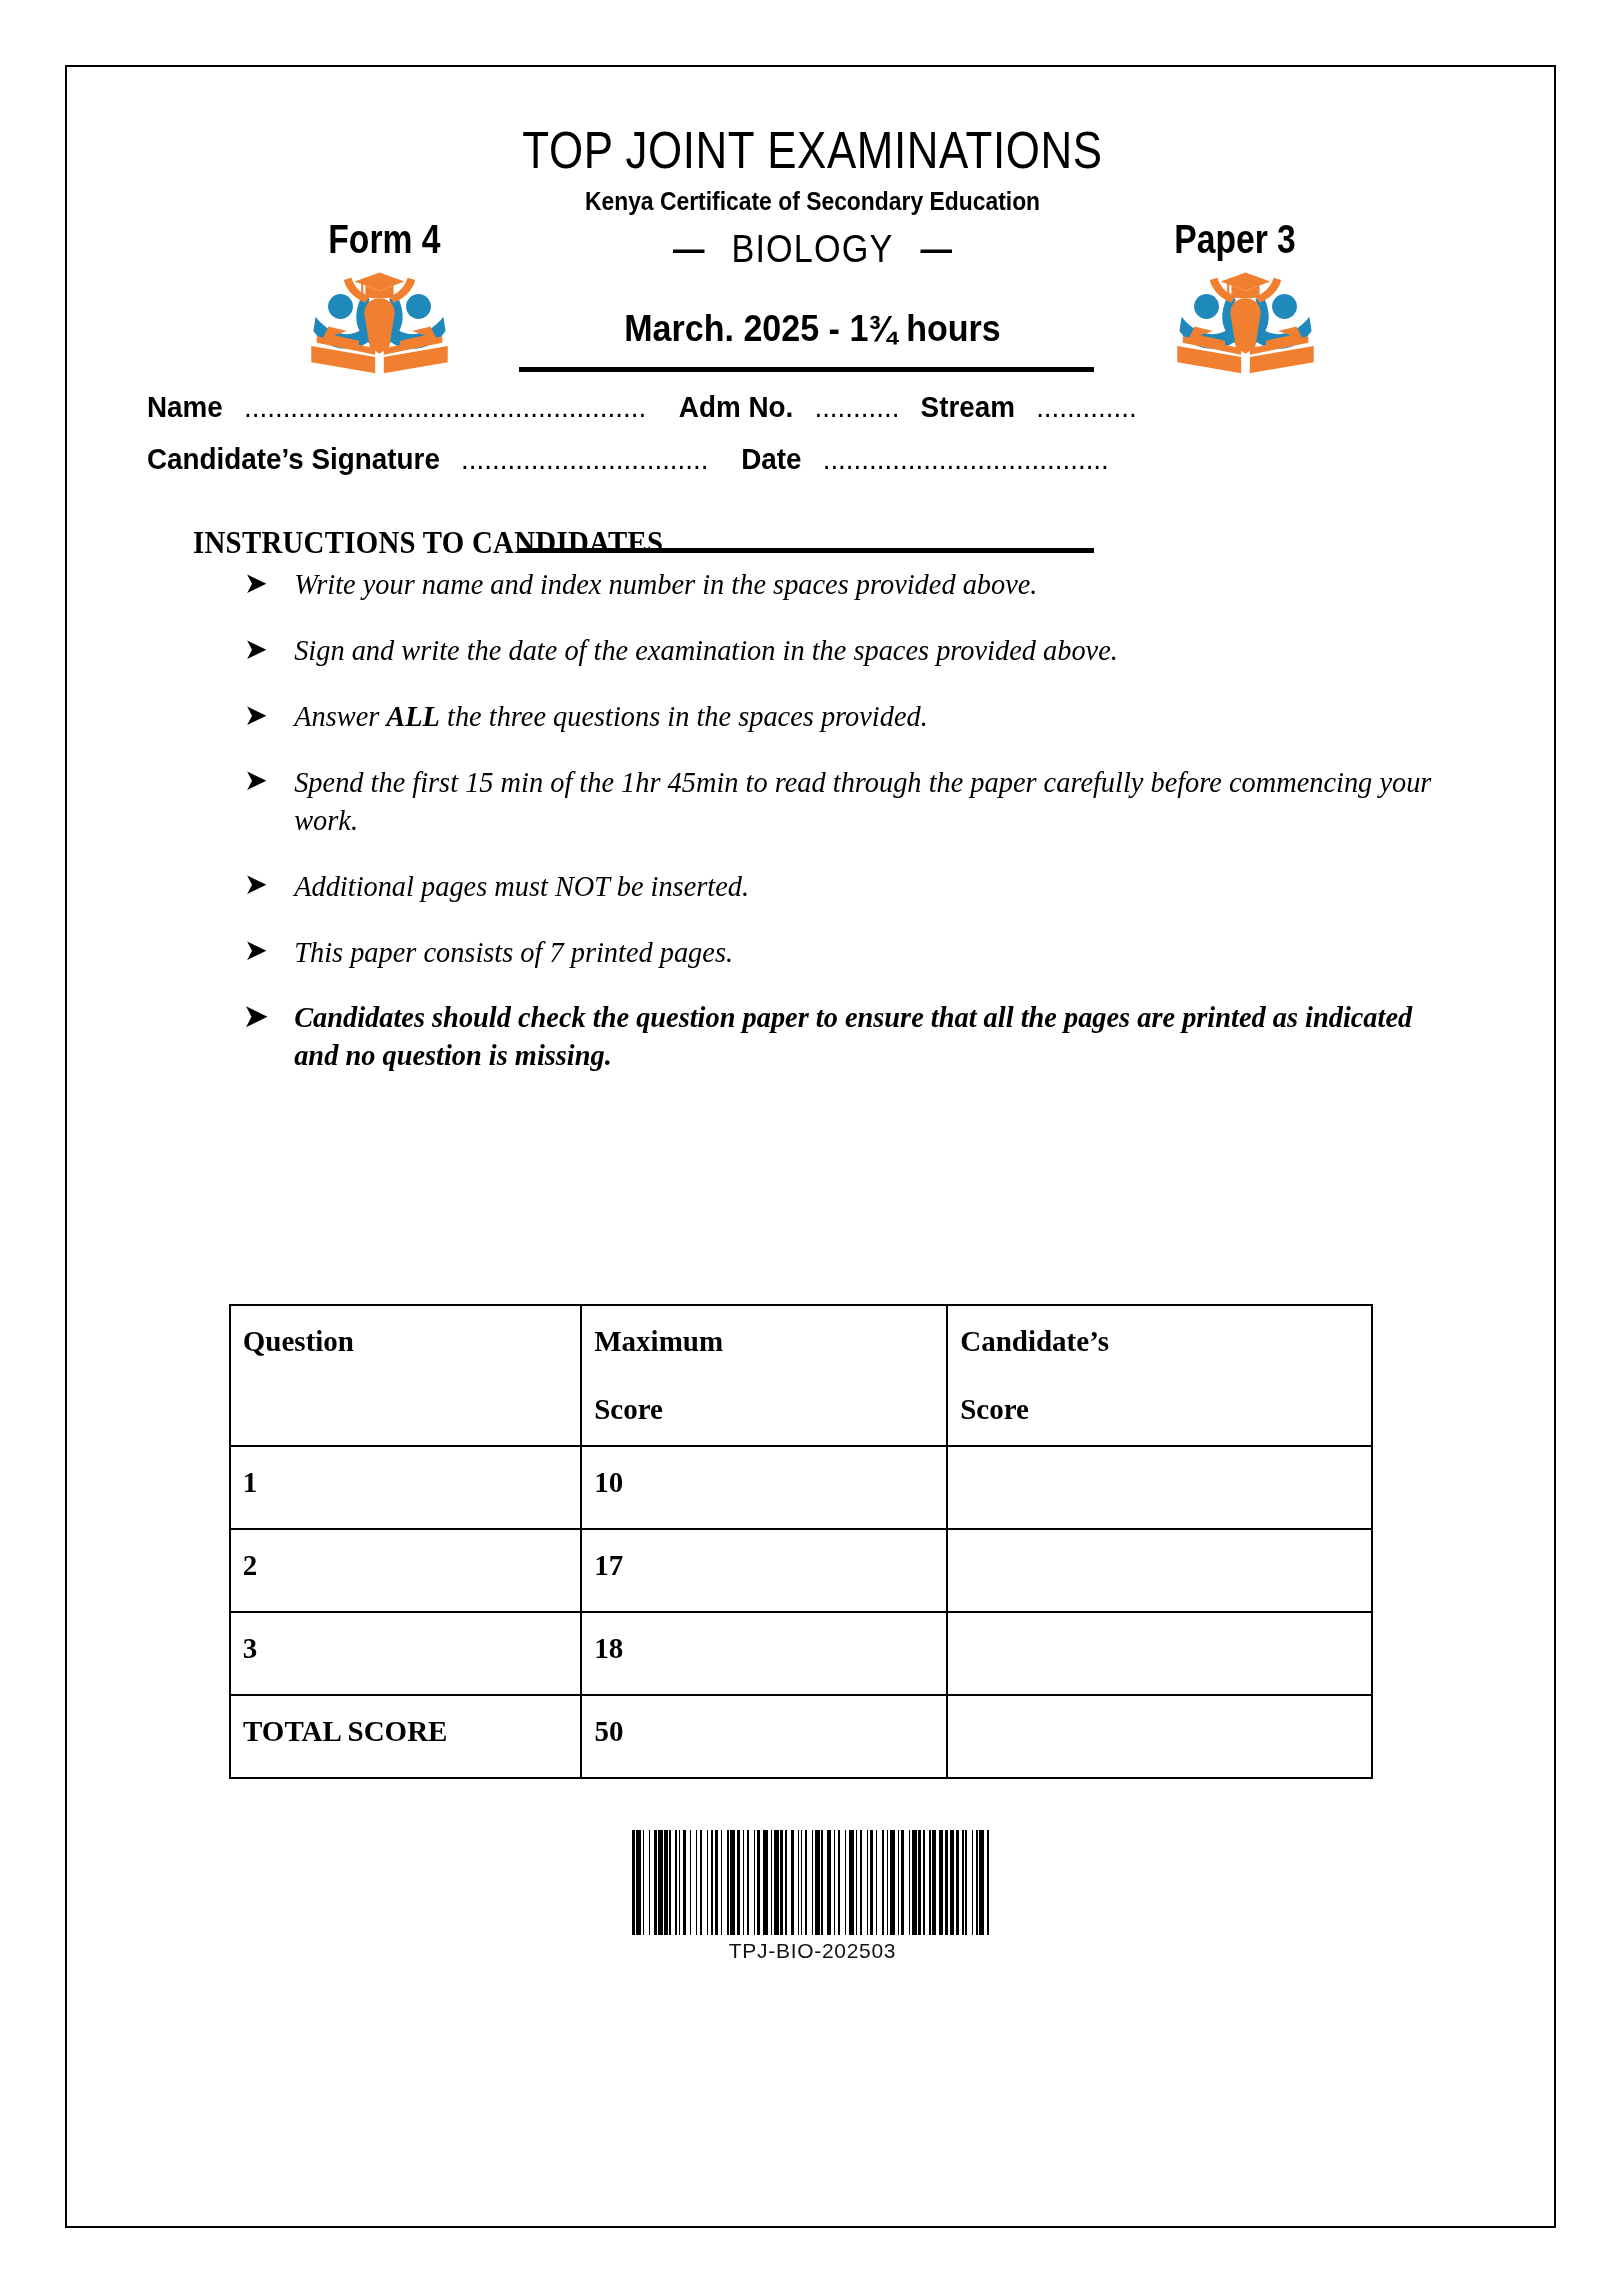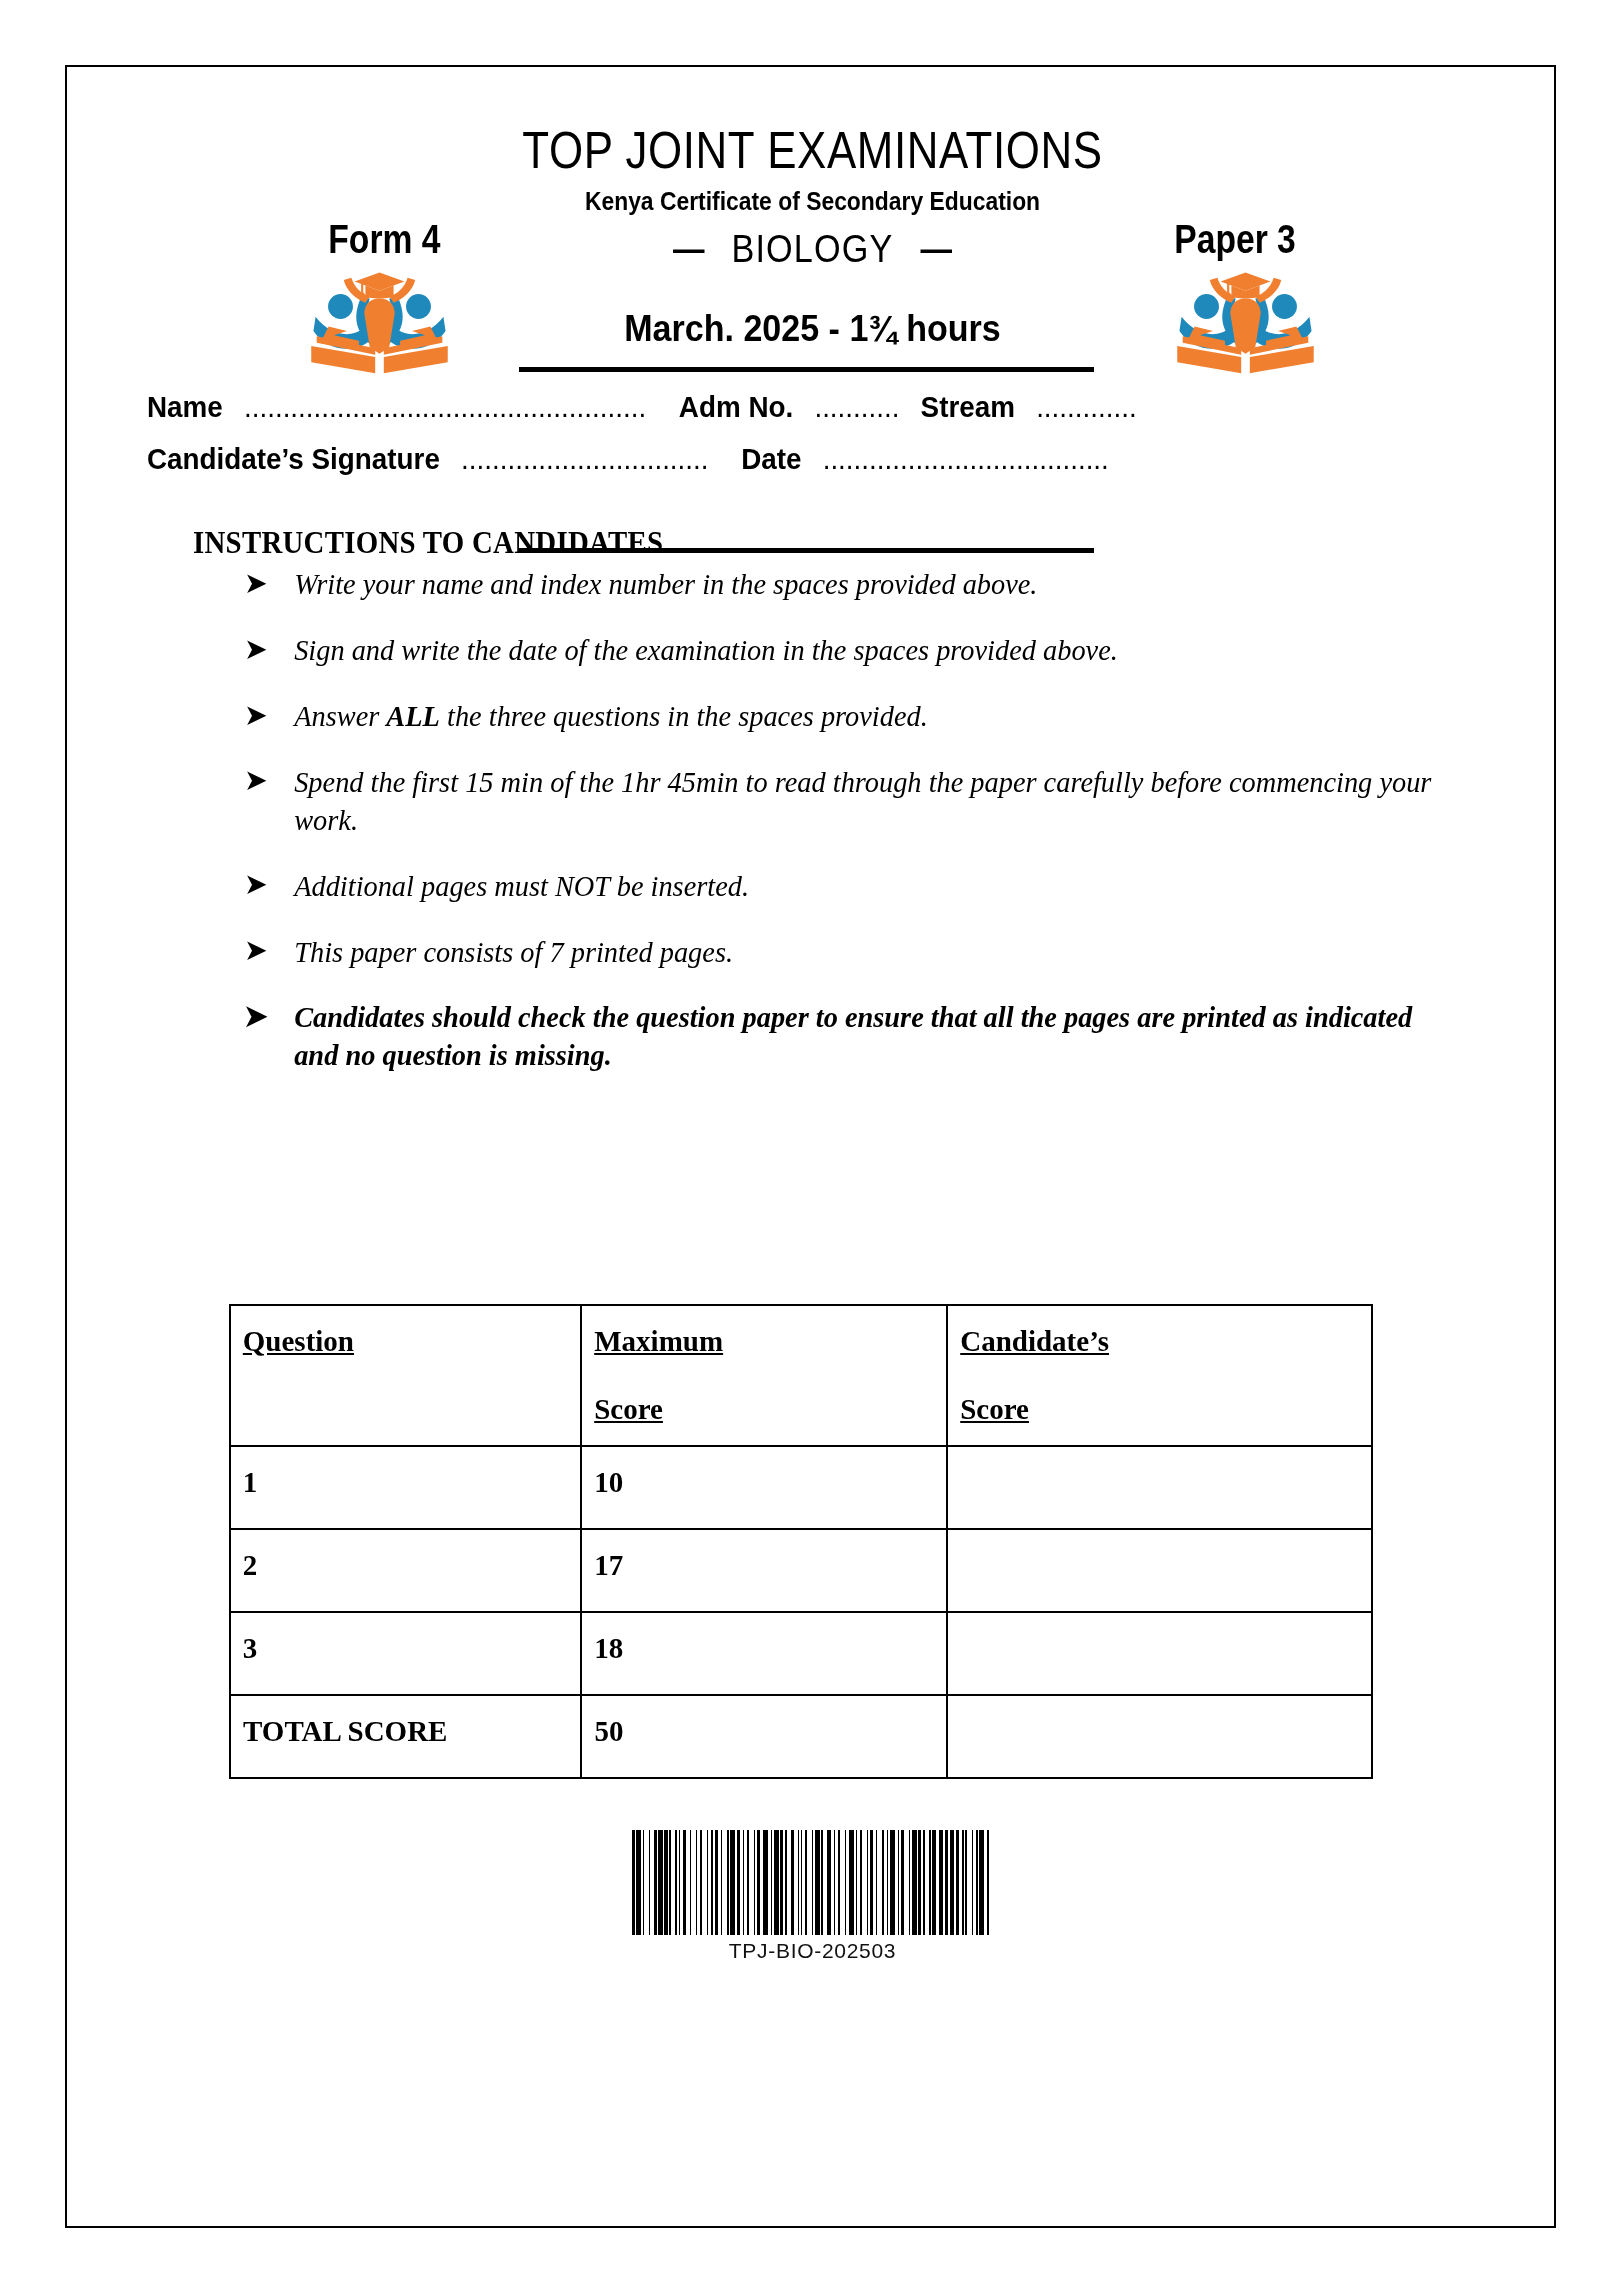--- a/index.html
+++ b/index.html
@@ -225,21 +225,21 @@
   }
   .score-table td {
     border: 2px solid #000000;
     padding: 10.5px 13px 10.5px 11.8px;
     vertical-align: top;
     line-height: 1.7;
   }
   .score-table .col-q     { width: 366px; }
   .score-table .col-max   { width: 380px; }
   .score-table .col-cand  { width: 446px; }
-  .score-table tr.head-row td { height: 116px; text-decoration: underline; }
+  .score-table tr.head-row td { height: 116px; }
   .score-table tr.data-row td { height: 60px; }
   .score-table tr.total-row td { height: 60px; padding-left: 12px; }
   .score-table .two-line span { display: block; }
   .score-table .two-line span:first-child { margin-bottom: 19.6px; }
 
   
   .barcode-block {
     position: absolute;
     left: 0;
     top: 1754px;

